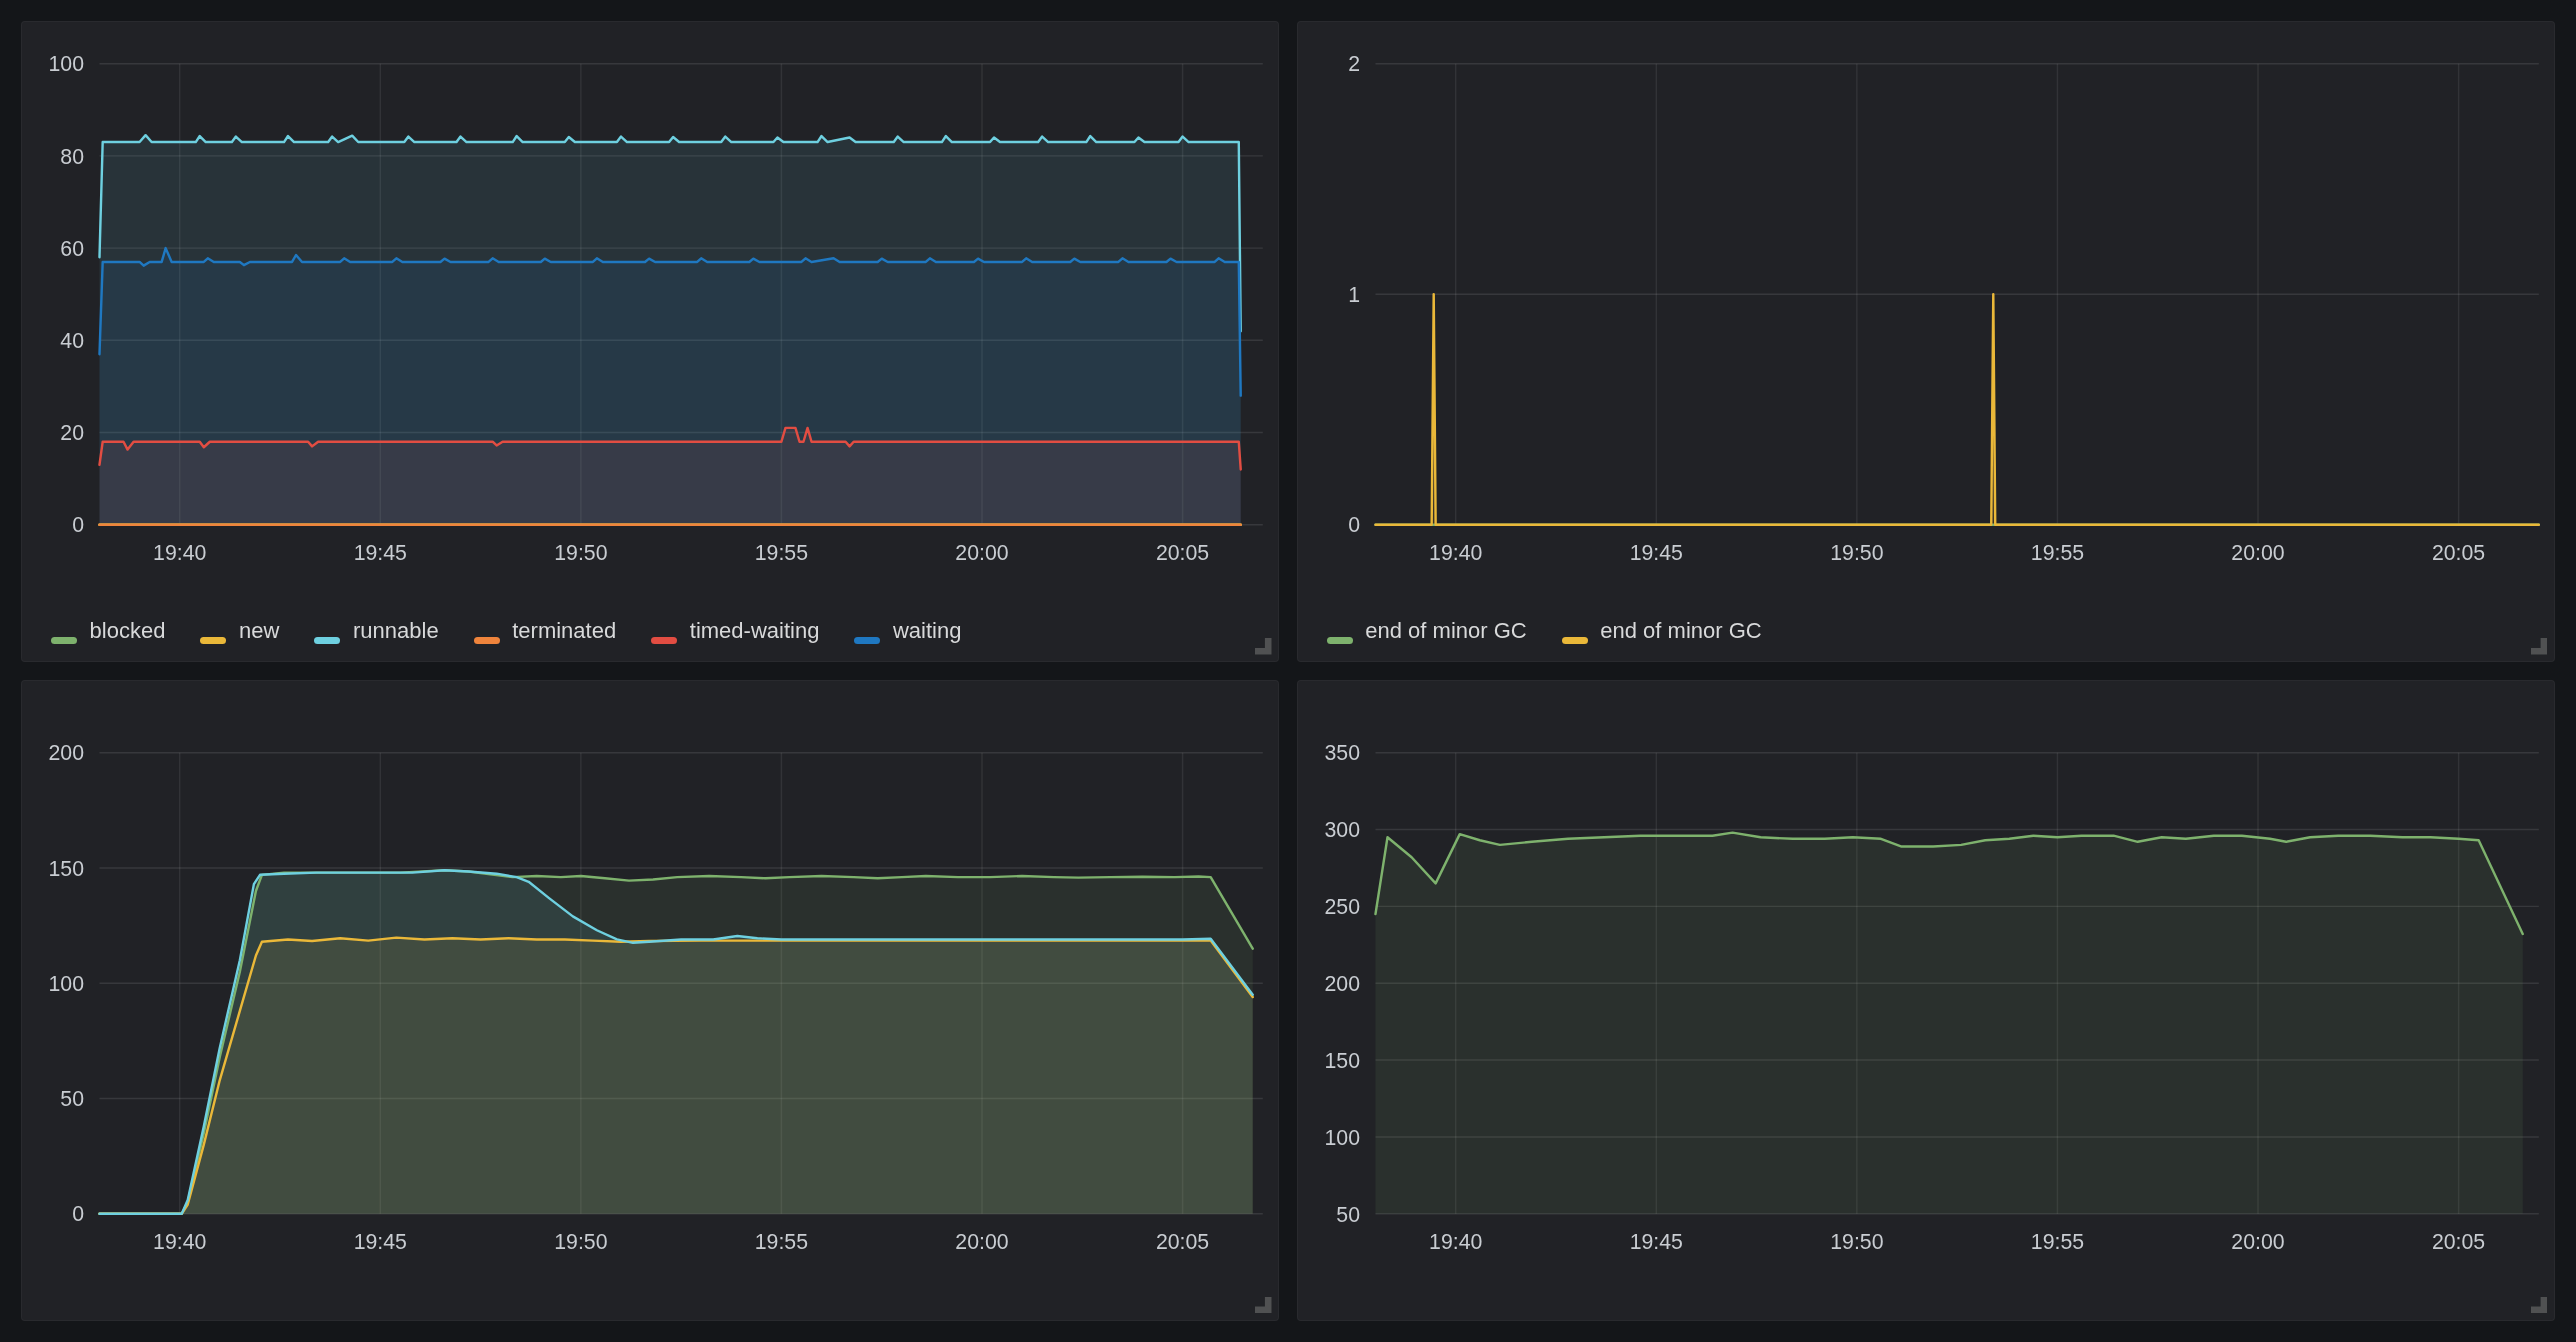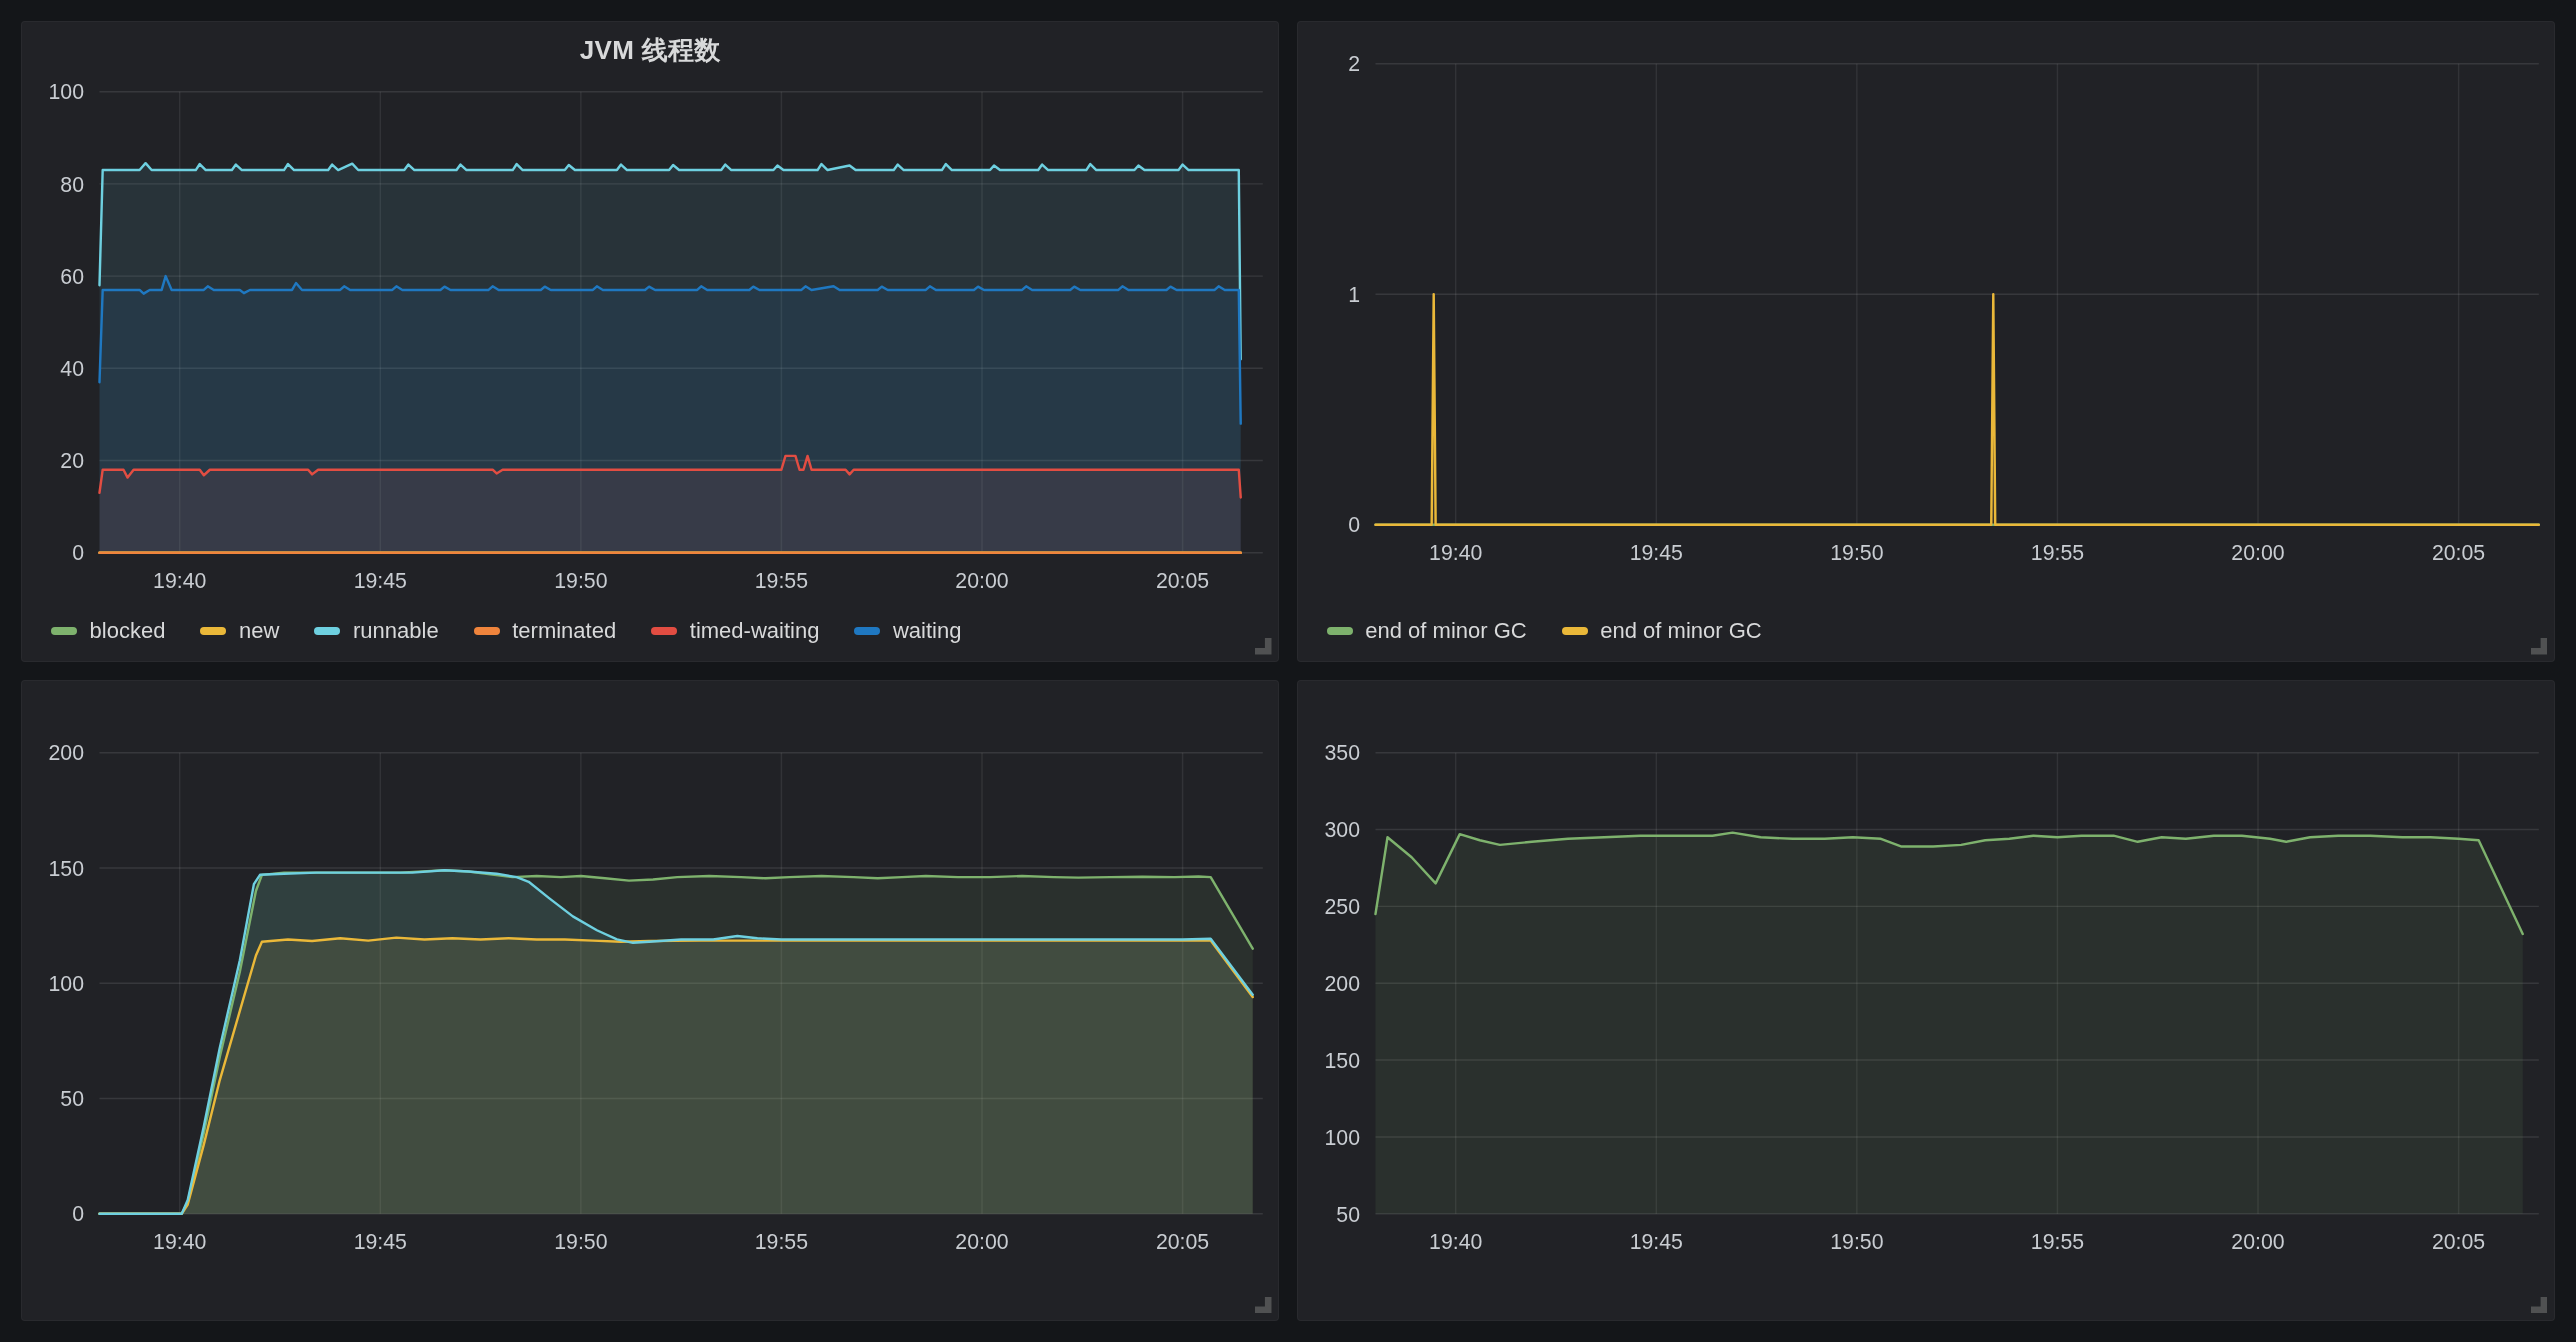--- a/index.html
+++ b/index.html
@@ -41,21 +41,21 @@
   .plot{flex:1 1 auto;min-height:0;}
   .plot svg{display:block;width:100%;height:100%;}
   .legend{
     flex:0 0 auto;
     height:60px;
     display:flex;align-items:center;
     padding:0 29px;
     gap:35px;
   }
   .legend-item{
-    display:flex;align-items:center;gap:12.6px;
+    display:flex;align-items:flex-end;gap:12.6px;
     color:#d8d9da;font-size:22px;
     cursor:pointer;
   }
   .legend-marker{
     width:26px;height:7.7px;border-radius:3.9px;
     display:inline-block;
   }
   .resize-handle{
     position:absolute;right:6.8px;bottom:6.8px;
     width:16.5px;height:16.5px;
@@ -64,23 +64,20 @@
     opacity:.85;
   }
   .tick-text{fill:#c9cdd2;font-size:22px;font-family:"Liberation Sans",sans-serif;}
 </style>
 </head>
 <body>
 
 <div class="dash-grid">
 
   <div class="panel">
-    <div class="panel-header">
-      <span class="panel-title">JVM 线程数</span>
-    </div>
     <div class="plot">
       <svg viewBox="0 0 1297 540">
           <line x1="162.82758620689657" x2="162.82758620689657" y1="14" y2="490" stroke="rgba(255,255,255,0.08)" stroke-width="1.5"></line>
           <line x1="369.89655172413796" x2="369.89655172413796" y1="14" y2="490" stroke="rgba(255,255,255,0.08)" stroke-width="1.5"></line>
           <line x1="576.9655172413793" x2="576.9655172413793" y1="14" y2="490" stroke="rgba(255,255,255,0.08)" stroke-width="1.5"></line>
           <line x1="784.0344827586206" x2="784.0344827586206" y1="14" y2="490" stroke="rgba(255,255,255,0.08)" stroke-width="1.5"></line>
           <line x1="991.103448275862" x2="991.103448275862" y1="14" y2="490" stroke="rgba(255,255,255,0.08)" stroke-width="1.5"></line>
           <line x1="1198.1724137931035" x2="1198.1724137931035" y1="14" y2="490" stroke="rgba(255,255,255,0.08)" stroke-width="1.5"></line>
           <line x1="80" x2="1281" y1="490" y2="490" stroke="rgba(255,255,255,0.10)" stroke-width="1.5"></line>
           <line x1="80" x2="1281" y1="394.8" y2="394.8" stroke="rgba(255,255,255,0.10)" stroke-width="1.5"></line>

